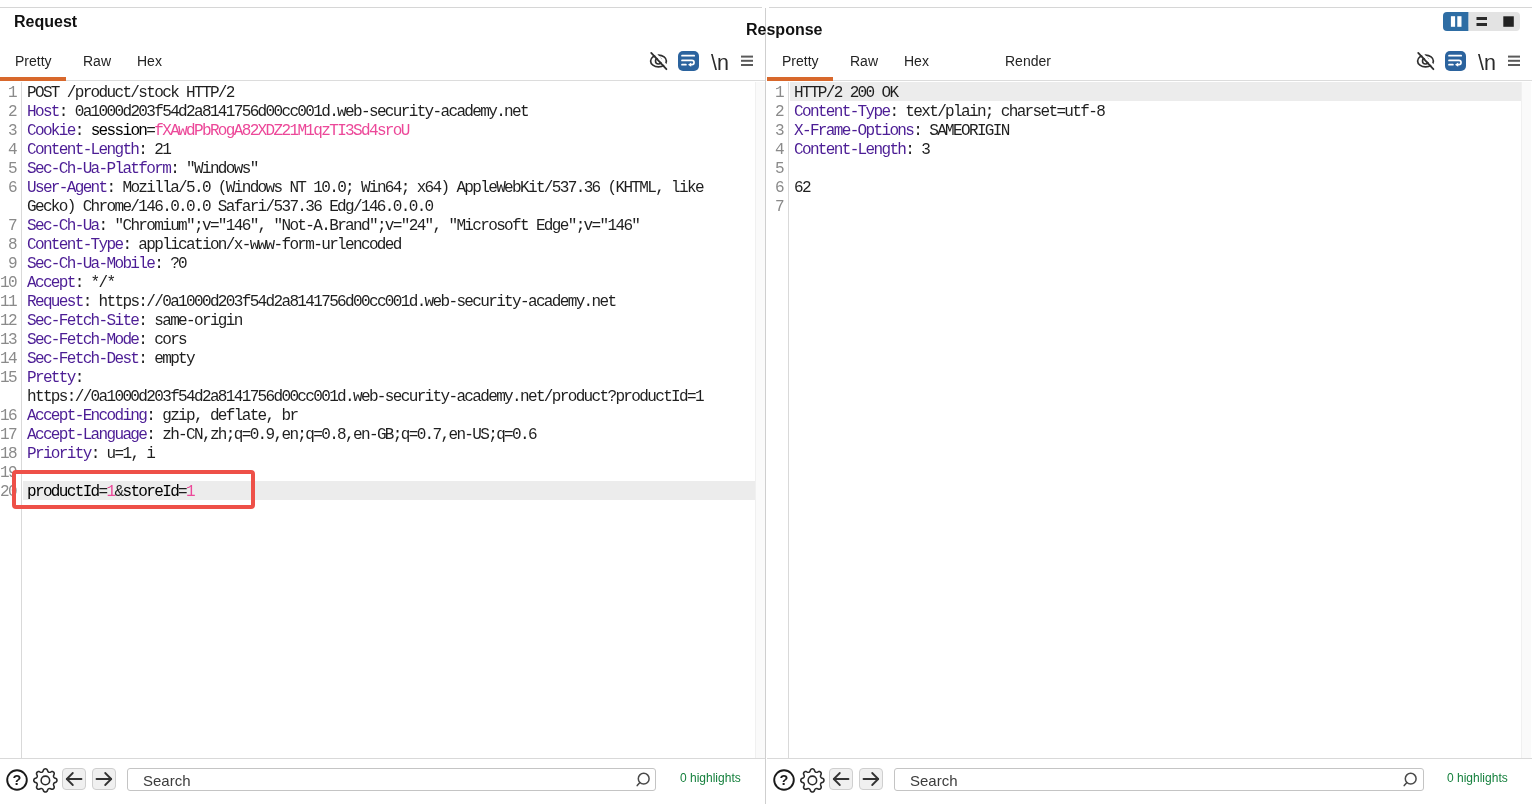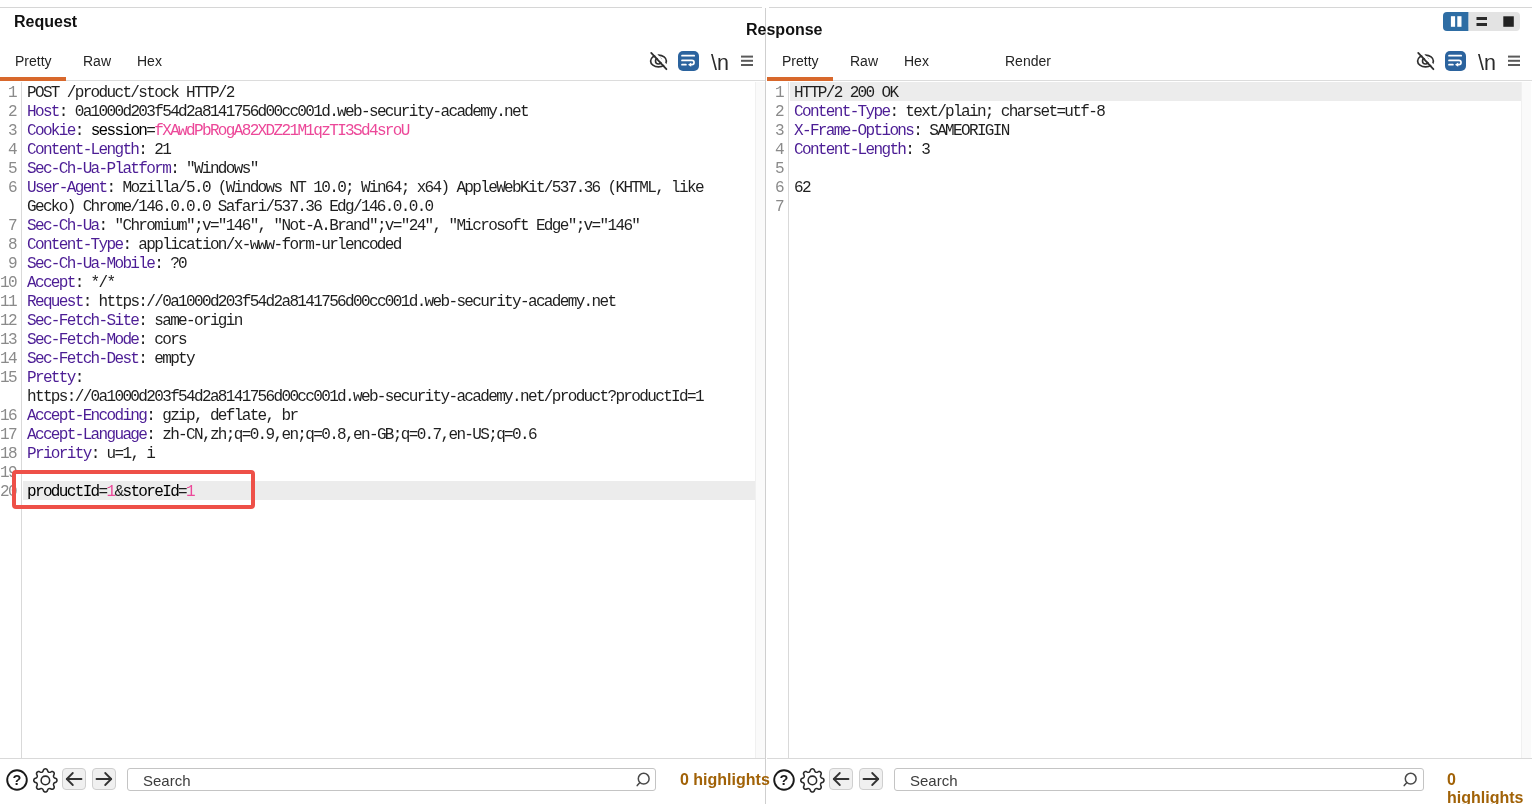--- a/index.html
+++ b/index.html
@@ -22,21 +22,21 @@
 .p { color:#000000; }
 .r { color:#ec4899; }
 .hl { position:absolute; height:19px; background:#ececec; }
 .redbox { position:absolute; border:4px solid #ee5048; border-radius:4px; }
 .botline { position:absolute; top:758px; height:1px; background:#d9d9d9; }
 .sbtn { position:absolute; top:768px; width:24px; height:22px; background:#f0f0f0;
   border:1px solid #cfcfcf; border-radius:4px; }
 .sinput { position:absolute; top:768px; height:23px; background:#fff;
   border:1px solid #c4c4c4; border-radius:3px; font-size:15px; color:#3c3c3c; }
 .sinput span { position:absolute; left:15px; top:3px; }
-.hlghts { position:absolute; top:771px; font-size:16px; color:#a16207;font-weight:bold; }
+.hlghts { position:absolute; top:771px; font-size:12px; color:#15803d; }
 svg { position:absolute; overflow:visible; }
 </style>
 </head>
 <body>
 
 <div class="abs" style="left:755px; top:82px; width:10px; height:676px; background:#fafafa; border-left:1px solid #f0f0f0;"></div>
 <div class="abs" style="left:1521px; top:82px; width:10px; height:676px; background:#fafafa; border-left:1px solid #f0f0f0;"></div>
 
 <div class="panel-top" style="left:0; width:762px;"></div>
 <div class="panel-top" style="left:769px; width:763px;"></div>

